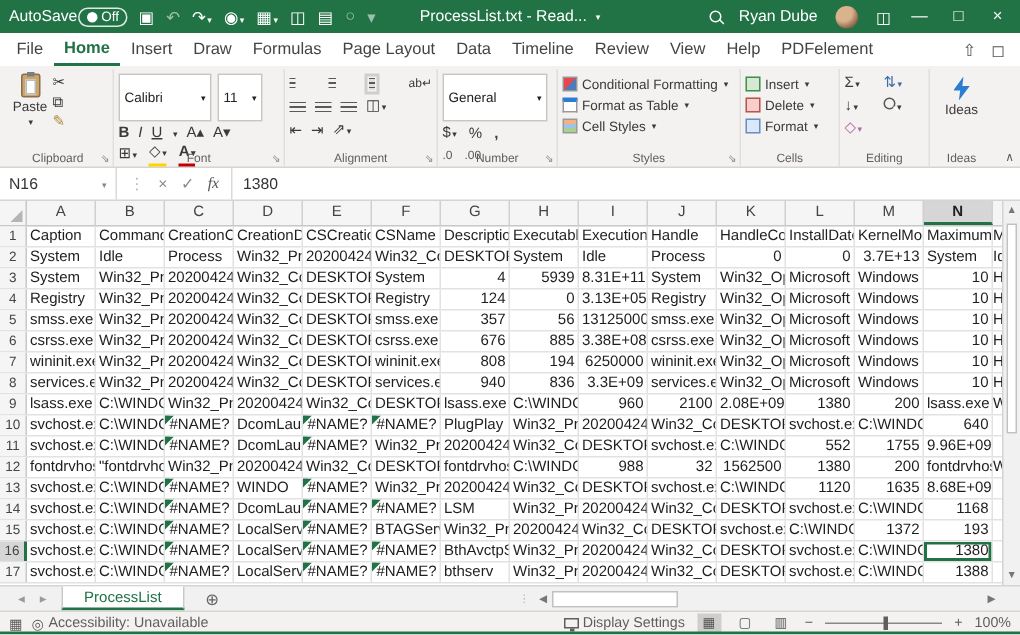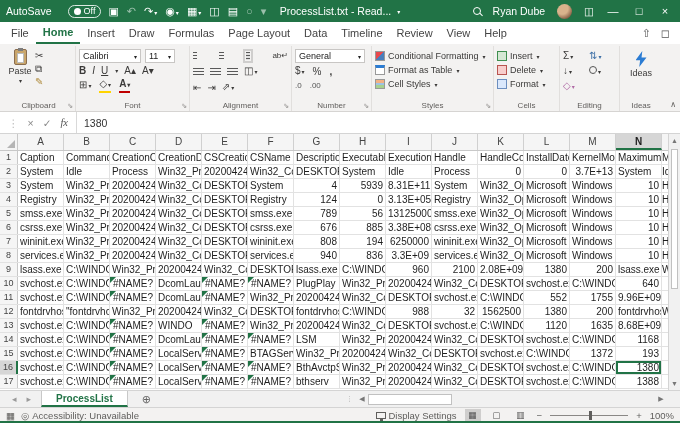--- a/index.html
+++ b/index.html
@@ -1,21 +1,21 @@
 <!DOCTYPE html>
 <html><head>
 <meta charset="utf-8">
 <style>
   *{box-sizing:border-box;margin:0;padding:0}
   html,body{width:680px;height:423px;overflow:hidden;font-family:"Liberation Sans",sans-serif;background:#fff;position:relative}
   .band{position:absolute;left:0;width:680px}
 
   
   .titlebar{top:0;height:22px;background:#217346;color:#fff;display:flex;align-items:center;font-size:10.5px;padding:0 6px;gap:7px}
-  .autosave{display:flex;align-items:center;gap:16px}
+  .autosave{display:flex;align-items:center;gap:0}
   .pill{display:flex;align-items:center;gap:3px;border:1px solid rgba(255,255,255,.85);border-radius:8px;height:13px;padding:0 5px;font-size:9px}
   .pill .dot{width:7px;height:7px;border-radius:50%;background:#fff;display:inline-block}
   .qat{display:flex;align-items:center;gap:8px;font-size:11px}
   .qat .ic{cursor:default}
   .dim{opacity:.55}
   .caret{font-size:6px;margin-left:1px}
   .title-center{position:absolute;left:50%;top:0;height:22px;transform:translateX(-50%);display:flex;align-items:center;gap:5px;font-size:10.5px;white-space:nowrap}
   .tb-right{position:absolute;right:0;top:0;height:22px;display:flex;align-items:center;gap:12px;padding-right:8px;font-size:10.5px}
   .mag{width:8px;height:8px;border:1.4px solid #fff;border-radius:50%;position:relative;display:inline-block}
   .mag::after{content:"";position:absolute;width:4px;height:1.4px;background:#fff;transform:rotate(45deg);right:-3px;bottom:-1px}
@@ -27,21 +27,21 @@
   .rtab{display:flex;align-items:center;padding:0 7px;cursor:default;white-space:nowrap}
   .rtab.active{color:#217346;font-weight:bold;border-bottom:2.5px solid #217346}
   .tabs-right{margin-left:auto;display:flex;align-items:center;gap:10px;padding-right:10px;color:#555;font-size:11px}
 
   
   .ribbon{top:44px;height:68px;background:#f3f2f1;border-bottom:1px solid #d6d4d2;display:flex;padding:2px 2px 0 2px;font-size:9px;color:#3b3a39}
   .grp{position:relative;border-right:1px solid #e1dfdd;padding:1px 3px 12px 3px;height:100%;flex:none}
   .grp-label{position:absolute;bottom:1px;left:0;right:0;text-align:center;font-size:8px;color:#605e5c}
   .launcher{position:absolute;bottom:1px;right:2px;font-size:7px;color:#8a8886}
   .collapse{position:absolute;right:4px;bottom:2px;font-size:8px;color:#605e5c}
-  .combo{border:1px solid #c8c6c4;background:#fff;height:14px;display:flex;align-items:center;justify-content:space-between;padding:0 3px;font-size:9px;color:#222}
+  .combo{border:1px solid #c8c6c4;background:#fff;height:32px;display:flex;align-items:center;justify-content:space-between;padding:0 3px;font-size:9px;color:#222}
   .ribrow{display:flex;align-items:center;gap:4px;margin-top:2px}
   .ric{font-size:10px;line-height:11px;cursor:default}
   .lns{width:11px;height:8px;background-image:repeating-linear-gradient(#595959 0 1px,transparent 1px 3px);display:inline-block}
   .lns.active{outline:2px solid #cfcecd;outline-offset:1px;background-color:#e0e0e0}
   .paste{display:flex;flex-direction:column;align-items:center;width:30px;gap:1px;margin-top:2px}
   .clipic{width:13px;height:16px;background:#c9a66b;border:1px solid #8a6d4f;border-radius:2px;position:relative}
   .clipic::before{content:"";position:absolute;left:2px;top:3px;right:2px;bottom:1px;background:#fff;border:1px solid #bbb}
   .clipic::after{content:"";position:absolute;left:3px;top:-2px;width:5px;height:3px;background:#7d7d7d}
   .clipcol{display:flex;flex-direction:column;gap:2px;margin-top:3px}
   .ub{border-bottom:2.5px solid #ffd400;padding-bottom:0}
@@ -85,21 +85,21 @@
 
   
   .vscroll{position:absolute;right:0;top:134px;width:12px;height:256px;background:#f1f1f1;border-left:1px solid #d4d4d4;font-size:7px;color:#777;text-align:center}
   .vbtn{height:13px;line-height:13px}
   .vthumb{position:absolute;left:2px;right:2px;top:15px;height:140px;background:#fff;border:1px solid #c1c1c1}
   .vbtn.bottom{position:absolute;bottom:0;left:0;right:0}
 
   
   .sheetbar{top:390px;height:17px;background:#f1f1f1;border-top:1px solid #d4d4d4;display:flex;align-items:stretch;font-size:10px;color:#666}
   .navarrows{display:flex;align-items:center;gap:10px;padding:0 10px 0 12px;color:#9a9a9a;font-size:9px}
-  .sheettab{background:#fff;border-left:1px solid #c8c8c8;border-right:1px solid #c8c8c8;border-bottom:2px solid #217346;color:#217346;font-weight:bold;font-size:10px;display:flex;align-items:center;padding:0 14px}
+  .sheettab{background:#fff;border-left:1px solid #c8c8c8;border-right:1px solid #c8c8c8;border-bottom:2px solid #217346;color:#217346;font-weight:normal;font-size:10px;display:flex;align-items:center;padding:0 14px}
   .addsheet{display:flex;align-items:center;padding:0 14px;font-size:11px;color:#666}
   .hscroll{position:absolute;left:346px;right:13px;top:0;height:100%;display:flex;align-items:center;font-size:7px;color:#777}
   .hsplit{color:#aaa;margin-right:3px}
   .hbtn{width:12px;text-align:center}
   .hthumb{width:84px;height:11px;background:#fff;border:1px solid #c1c1c1}
   .htrack{flex:1}
 
   
   .statusbar{top:407px;height:16px;background:#f3f2f1;border-top:1px solid #d4d4d4;display:flex;align-items:center;font-size:9.5px;color:#5f5e5c;padding:0 6px;gap:6px}
   .sb-right{margin-left:auto;display:flex;align-items:center;gap:8px}
@@ -154,20 +154,21 @@
       <div class="rtab active">Home</div>
       <div class="rtab">Insert</div>
       <div class="rtab">Draw</div>
       <div class="rtab">Formulas</div>
       <div class="rtab">Page Layout</div>
       <div class="rtab">Data</div>
       <div class="rtab">Timeline</div>
       <div class="rtab">Review</div>
       <div class="rtab">View</div>
       <div class="rtab">Help</div>
+      <div class="rtab">PDFelement</div>
     </div>
   <div class="tabs-right">
     <span>⇧</span>
     <span>◻</span>
 
   </div>
 </div>
 
 <div class="band ribbon">
 
@@ -317,20 +318,24 @@
       <span class="bolt"></span>
       <span>Ideas</span>
     </div>
     <div class="grp-label">Ideas</div>
   </div>
 
   <span class="collapse">∧</span>
 </div>
 
 <div class="band fbar">
+  <div class="namebox">
+    <span>N16</span>
+    <span class="caret" style="color:#888">▾</span>
+  </div>
   <div class="fbtns">
     <span style="color:#bbb">⋮</span>
     <span>×</span>
     <span>✓</span>
     <span class="fx">fx</span>
   </div>
   <div class="fval">
       <span>1380</span>
     </div>
 </div>
@@ -428,21 +433,21 @@
         <div class="c s">H</div>
       </div>
       <div class="grow">
         <div class="rh">5</div>
         <div class="c">smss.exe</div>
         <div class="c">Win32_Prc</div>
         <div class="c">20200424(</div>
         <div class="c">Win32_Co</div>
         <div class="c">DESKTOP-I</div>
         <div class="c">smss.exe</div>
-        <div class="c num">789</div>
+        <div class="c num">357</div>
         <div class="c num">56</div>
         <div class="c num">13125000</div>
         <div class="c">smss.exe</div>
         <div class="c">Win32_Op</div>
         <div class="c">Microsoft</div>
         <div class="c">Windows</div>
         <div class="c num">10</div>
         <div class="c s">H</div>
       </div>
       <div class="grow">

